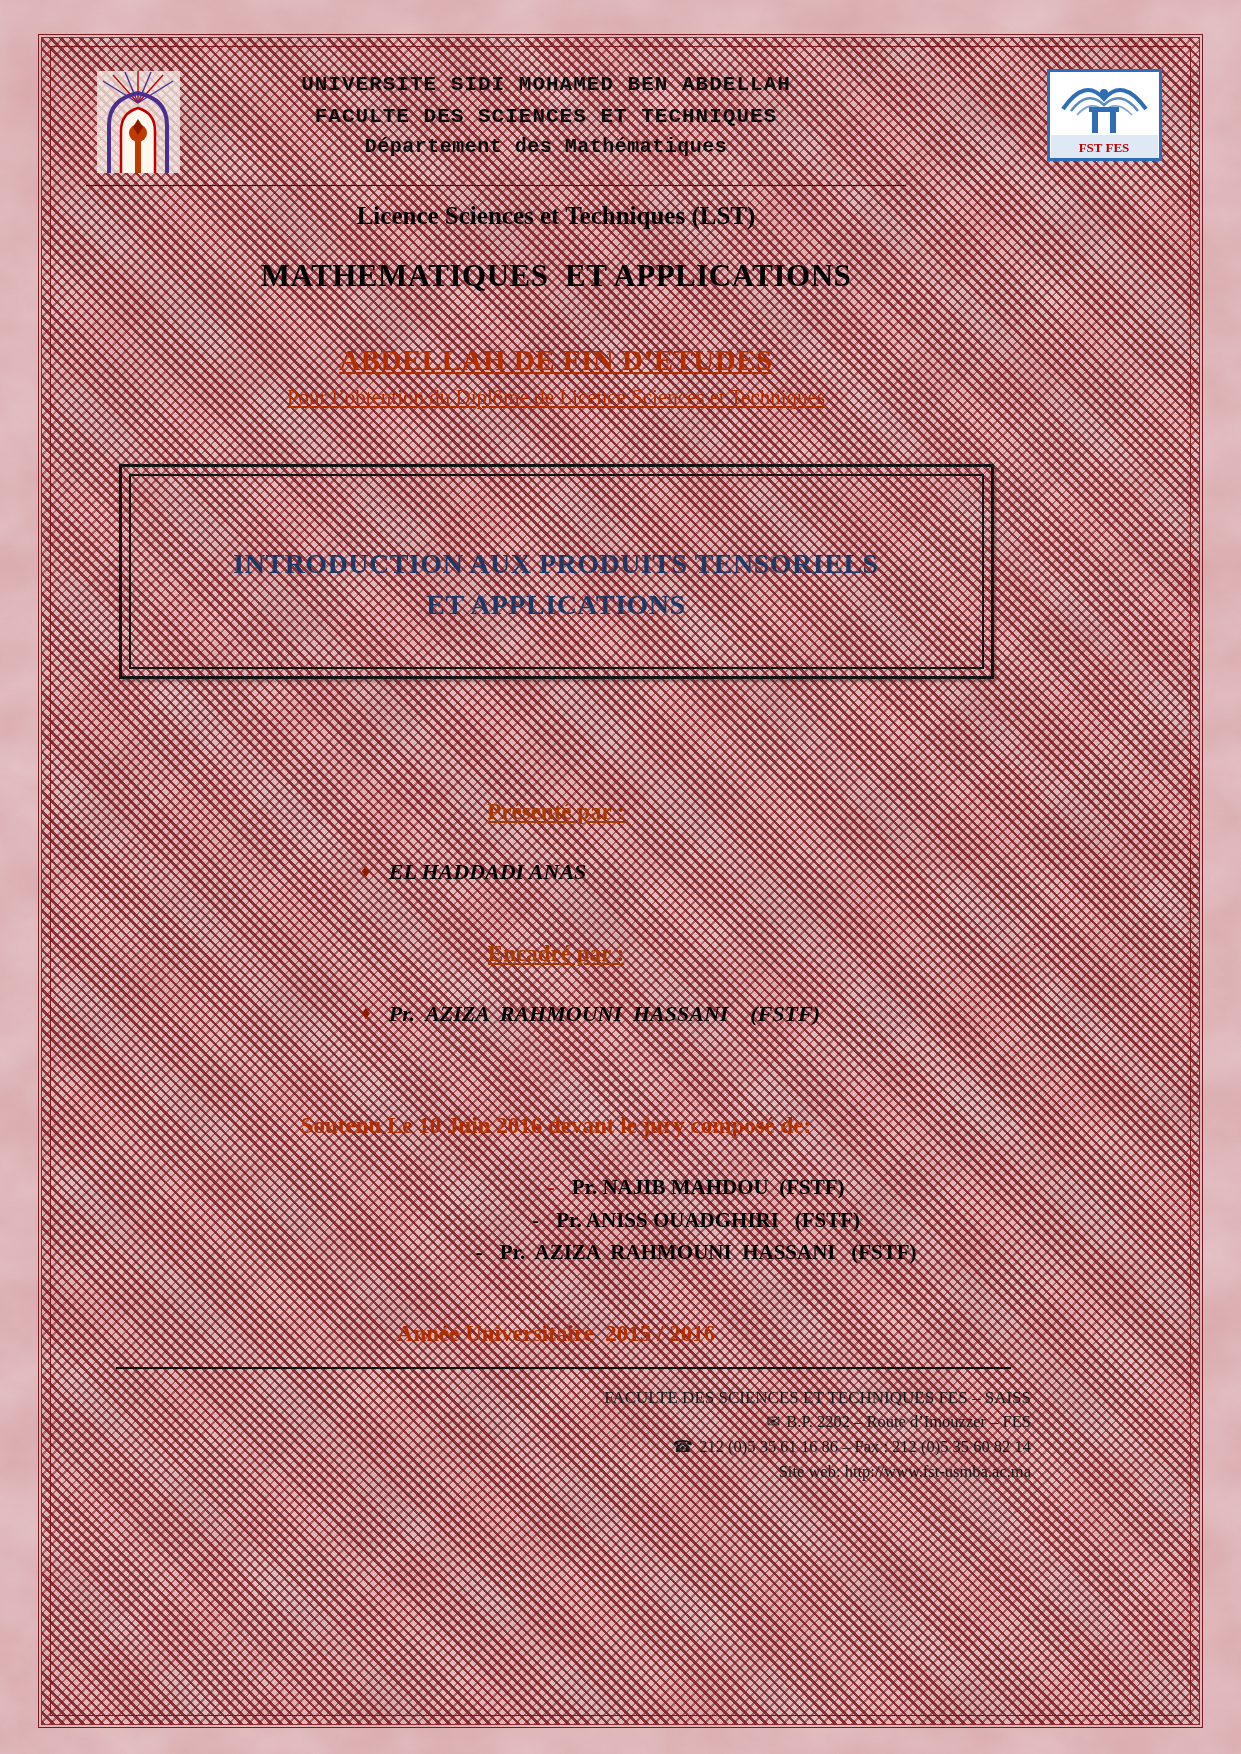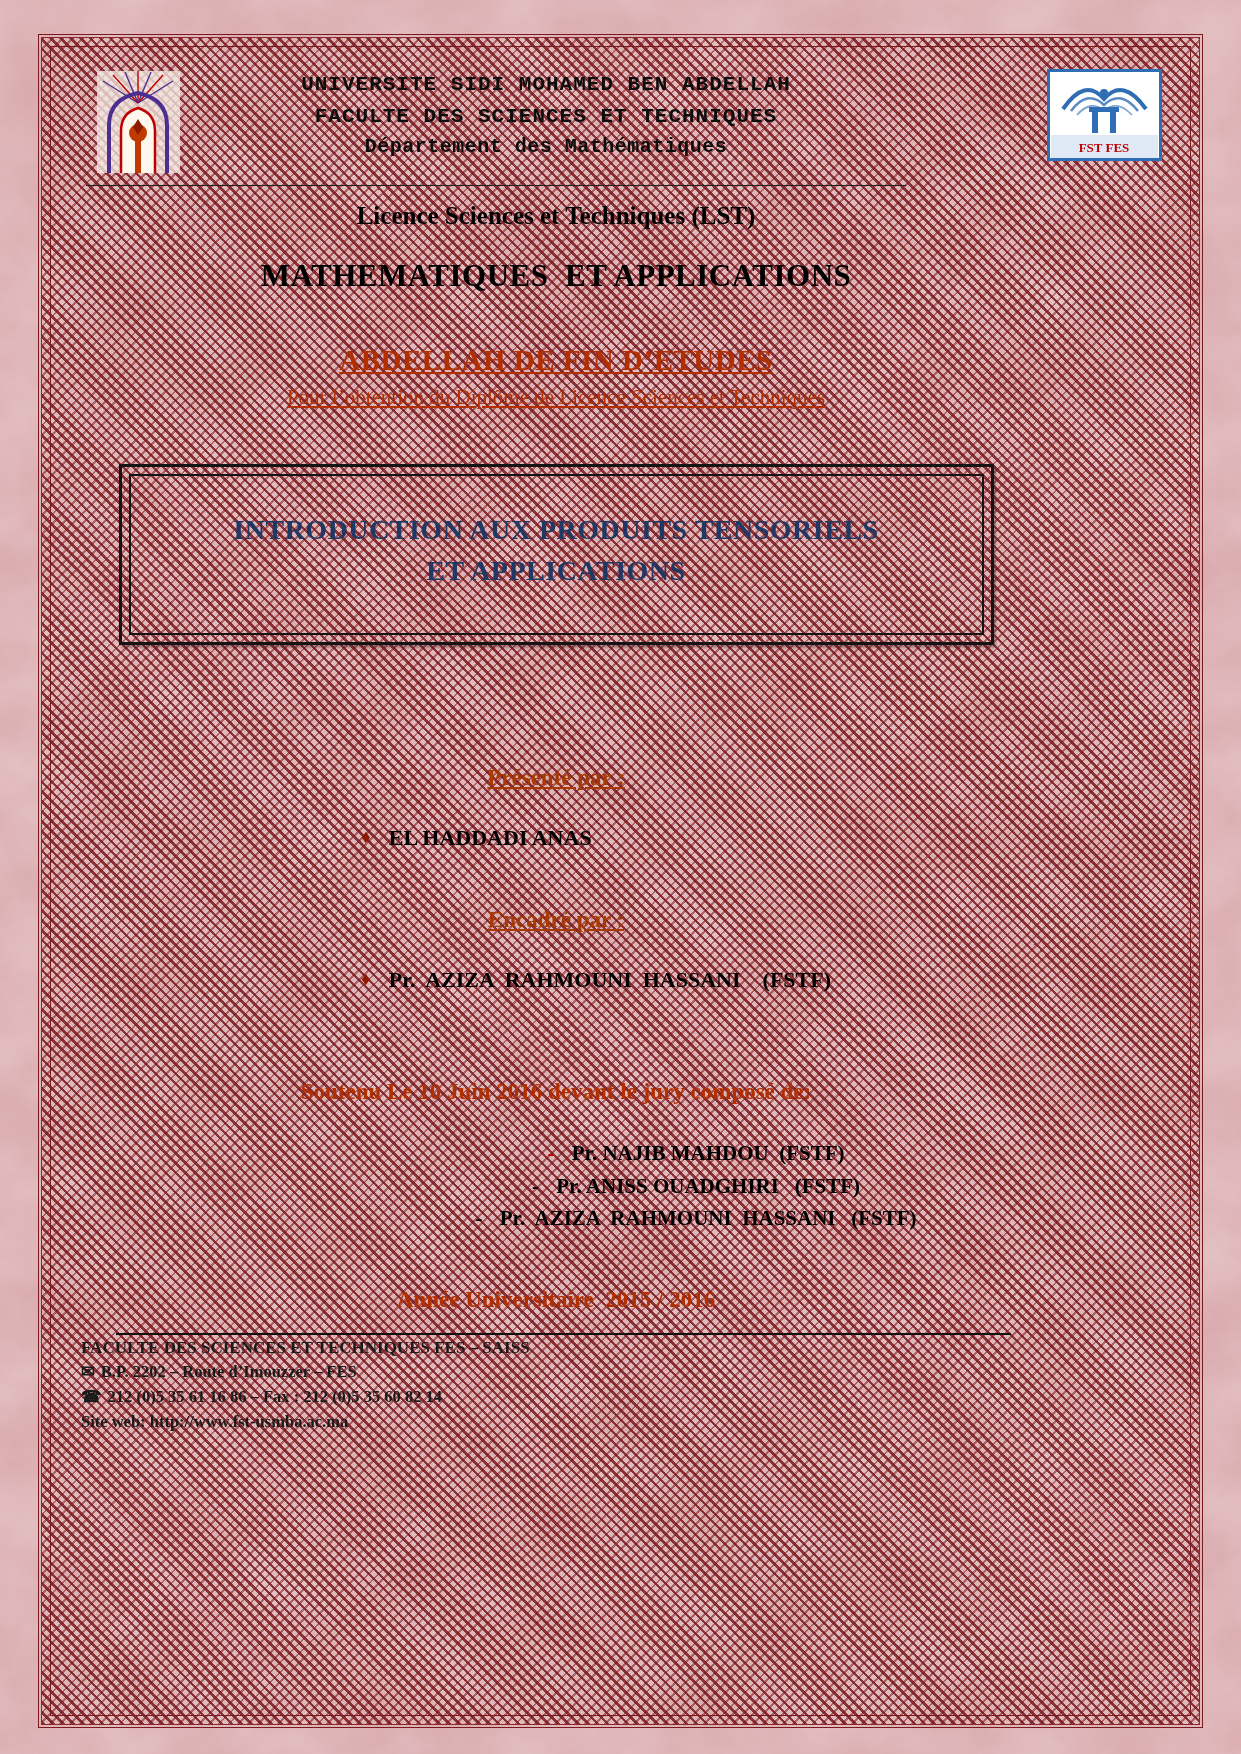--- a/index.html
+++ b/index.html
@@ -32,43 +32,43 @@
   .maincol{width:950px;margin-left:16px;text-align:center;}
 
   .lst{margin-top:16px;font-size:25px;font-weight:bold;color:#000;}
   .program{margin-top:28px;font-size:31px;font-weight:bold;color:#000;letter-spacing:0.5px;}
 
   .memoire{margin-top:50px;font-size:29px;font-weight:bold;color:#b22f00;text-decoration:underline;letter-spacing:0.5px;}
   .memsub{margin-top:8px;font-size:21px;font-weight:normal;color:#b22f00;text-decoration:underline;}
 
   .titlebox{margin:54px auto 0;width:875px;box-sizing:border-box;border:3px solid #141414;padding:7px;
             box-shadow:2px 3px 2px rgba(70,25,25,0.35);}
-  .titlebox-inner{border:2px solid #141414;padding:34px 12px 42px;}
+  .titlebox-inner{border:2px solid #141414;padding:68px 12px 42px;}
   .thesis-title{font-size:28px;font-weight:bold;color:#1f3864;line-height:1.45;letter-spacing:0.5px;}
 
   .label-red{font-size:23px;font-weight:bold;color:#a63a00;text-decoration:underline;}
   .presente{margin-top:120px;}
   .encadre{margin-top:56px;}
 
   .name-row{margin-top:34px;text-align:left;padding-left:280px;}
   .bullet{color:#8b1a00;font-size:19px;margin-right:14px;vertical-align:2px;}
-  .pname{font-size:22px;font-weight:bold;color:#000;}
+  .pname{font-size:22px;font-weight:bold;color:#000;font-style:italic;}
 
   .soutenu{margin-top:86px;font-size:23px;font-weight:bold;color:#b22f00;}
 
   .jury-rows{margin-top:32px;text-align:center;padding-left:280px;}
   .jury-row{font-size:21px;font-weight:bold;color:#000;line-height:1.55;}
   .dash{margin-right:12px;}
   .jury-row:nth-child(1) .dash{color:#c00000;}
 
   .annee{margin-top:52px;font-size:23px;font-weight:bold;color:#b22f00;text-align:center;}
 
   .hr2{margin:20px 0 0 35px;width:895px;border-bottom:2px solid #111;}
 
-  .footer{text-align:left;color:#1a1a1a;font-weight:bold;}
+  .footer{margin-top:16px;text-align:right;color:#1a1a1a;}
   .footer .f1{font-size:17px;line-height:1.5;}
   .footer .f2,.footer .f3,.footer .f4{font-size:16.5px;line-height:1.5;}
   .ficon{margin-right:6px;}
 </style>
 </head>
 <body>
 
 <div class="page">
 
   <svg class="texture" width="1241" height="1754" aria-hidden="true">

